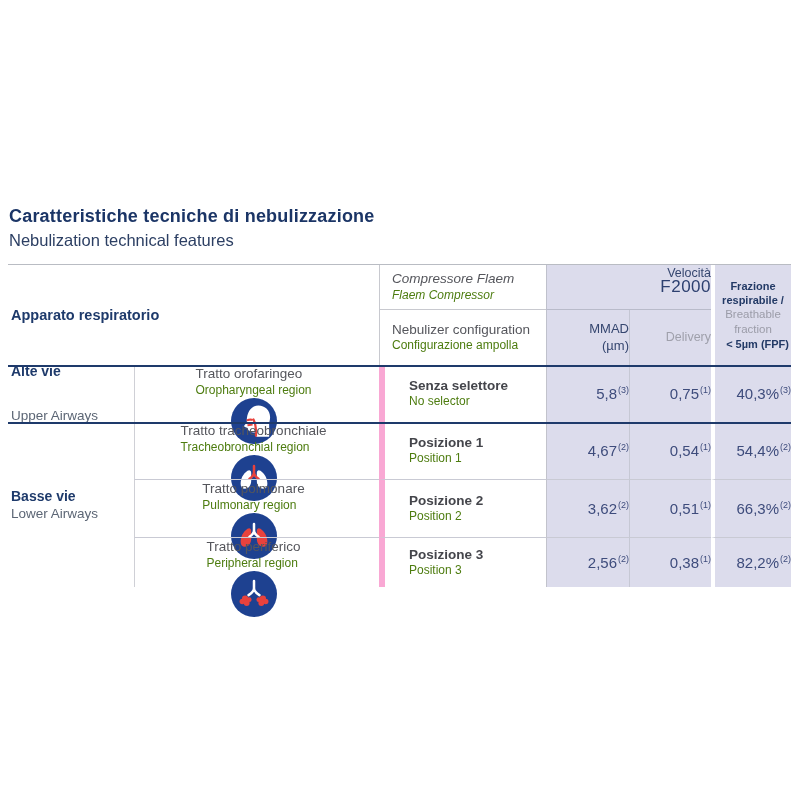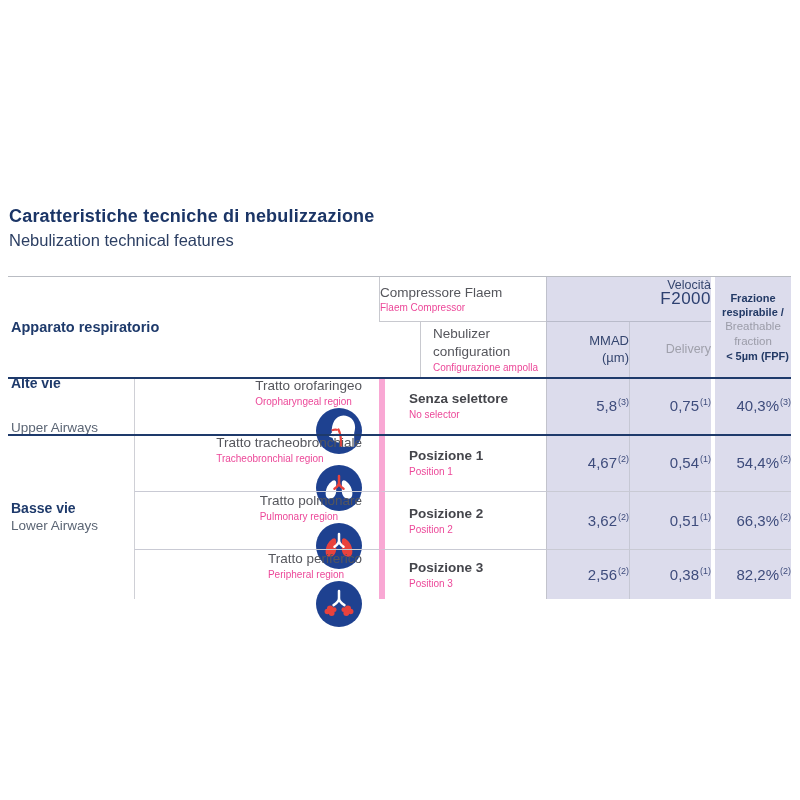--- a/index.html
+++ b/index.html
@@ -1,63 +1,63 @@
 <!DOCTYPE html>
 <html><head>
 <meta charset="utf-8">
 <style>
   * { box-sizing: border-box; margin: 0; padding: 0; }
   html, body { width: 800px; height: 800px; background: #ffffff; }
   body { font-family: "Liberation Sans", sans-serif; }
   .content { padding: 206px 9px 0 8px; }
 
   h1.title { font-size: 18px; font-weight: bold; color: #1b3566; margin: 0 0 4px 1px; letter-spacing: .2px; }
-  h2.subtitle { font-size: 16.5px; font-weight: normal; color: #2c3f63; margin: 0 0 26px 1px; }
+  h2.subtitle { font-size: 16.5px; font-weight: normal; color: #2c3f63; margin: 0 0 14px 1px; }
 
   .spec-table {
     position: relative;
     width: 783px;
     border-top: 1px solid #b9bcc3;
     display: grid;
     grid-template-columns: 126px 245px 167px 83px 82px 80px;
     grid-template-rows: 45px 55px 57px 57px 58px 50px;
   }
   .cell { display: flex; flex-direction: column; justify-content: center; line-height: 1.3; }
   .purple { background: #dcdcec; }
   .center { align-items: flex-end; text-align: center; }
 
   
   .c-apparato   { grid-column: 1 / 3; grid-row: 1 / 3; padding-left: 3px; }
-  .c-compress   { grid-column: 3 / 4; grid-row: 1 / 2; border-left: 1px solid #c8c9cf; border-bottom: 1px solid #c8c9cf; }
-  .c-config     { grid-column: 3 / 4; grid-row: 2 / 3; padding-left: 12px; border-left: 1px solid #c8c9cf; margin-left: 41px; }
+  .c-compress   { grid-column: 3 / 4; grid-row: 1 / 2; padding-left: 12px; border-left: 1px solid #c8c9cf; border-bottom: 1px solid #c8c9cf; font-style: italic; }
+  .c-config     { grid-column: 3 / 4; grid-row: 2 / 3; padding-left: 12px; border-left: 1px solid #c8c9cf; }
   .c-model      { grid-column: 4 / 6; grid-row: 1 / 2; border-left: 1px solid #bfc1cc; border-bottom: 1px solid #b9bbca; }
   .c-mmad-h     { grid-column: 4 / 5; grid-row: 2 / 3; border-left: 1px solid #bfc1cc; }
   .c-vel-h      { grid-column: 5 / 6; grid-row: 2 / 3; border-left: 1px solid #c4c6d3; gap: 48px; }
   .c-frac-h     { grid-column: 6 / 7; grid-row: 1 / 3; border-left: 4px solid #ffffff; padding: 0 2px; }
 
   
   .c-alte  { grid-column: 1 / 2; grid-row: 3 / 4; padding-left: 3px; gap: 27px; }
   .c-basse { grid-column: 1 / 2; grid-row: 4 / 7; padding-left: 3px; }
 
-  .c-region { grid-column: 2 / 3; flex-direction: column; align-items: flex-end; justify-content: space-between; padding: 0 17px 0 10px; border-left: 1px solid #cfd0d6; }
+  .c-region { grid-column: 2 / 3; flex-direction: column; align-items: center; justify-content: space-between; padding: 0 17px 0 10px; border-left: 1px solid #cfd0d6; }
   .c-cfg    { grid-column: 3 / 4; padding-left: 24px; border-left: 6px solid #f9a8d4; }
   .c-v1     { grid-column: 4 / 5; border-left: 1px solid #c2c3cc; }
   .c-v2     { grid-column: 5 / 6; border-left: 1px solid #c6c8d4; }
   .c-v3     { grid-column: 6 / 7; border-left: 4px solid #ffffff; }
   .r3 { grid-row: 3 / 4; } .r4 { grid-row: 4 / 5; } .r5 { grid-row: 5 / 6; } .r6 { grid-row: 6 / 7; }
   .div-top { border-top: 1px solid #c9cad4; }
 
   
   .navy-line { position: absolute; left: 0; right: 0; height: 2px; background: #1e3a6b; z-index: 2; }
   .navy-line.l1 { top: 100px; }
   .navy-line.l2 { top: 157px; }
 
   
   .hp   { font-size: 13.5px; color: #55565c; }
-  .sec  { font-size: 10px; color: #ec4899; }
+  .sec  { font-size: 12px; color: #4d7c0f; }
   .bold-dark { font-size: 13.5px; font-weight: bold; color: #44454b; }
   .navy-b    { font-size: 14.5px; font-weight: bold; color: #1e3a6b; }
   .group-s   { font-size: 13.5px; color: #5c6675; }
   .model-t   { font-size: 17px; color: #2d4070; letter-spacing: .5px; }
   .mmad-t    { font-size: 13px; color: #35466f; }
   .vel-t     { font-size: 12.5px; color: #35466f; }
   .vel-sub   { font-size: 12.5px; color: #9fa0ab; }
   .frac-t    { font-size: 11px; font-weight: bold; color: #233a66; }
   .frac-sub  { font-size: 11.5px; color: #9b9ca8; }
   .val  { font-size: 15px; color: #3e4c7c; }

